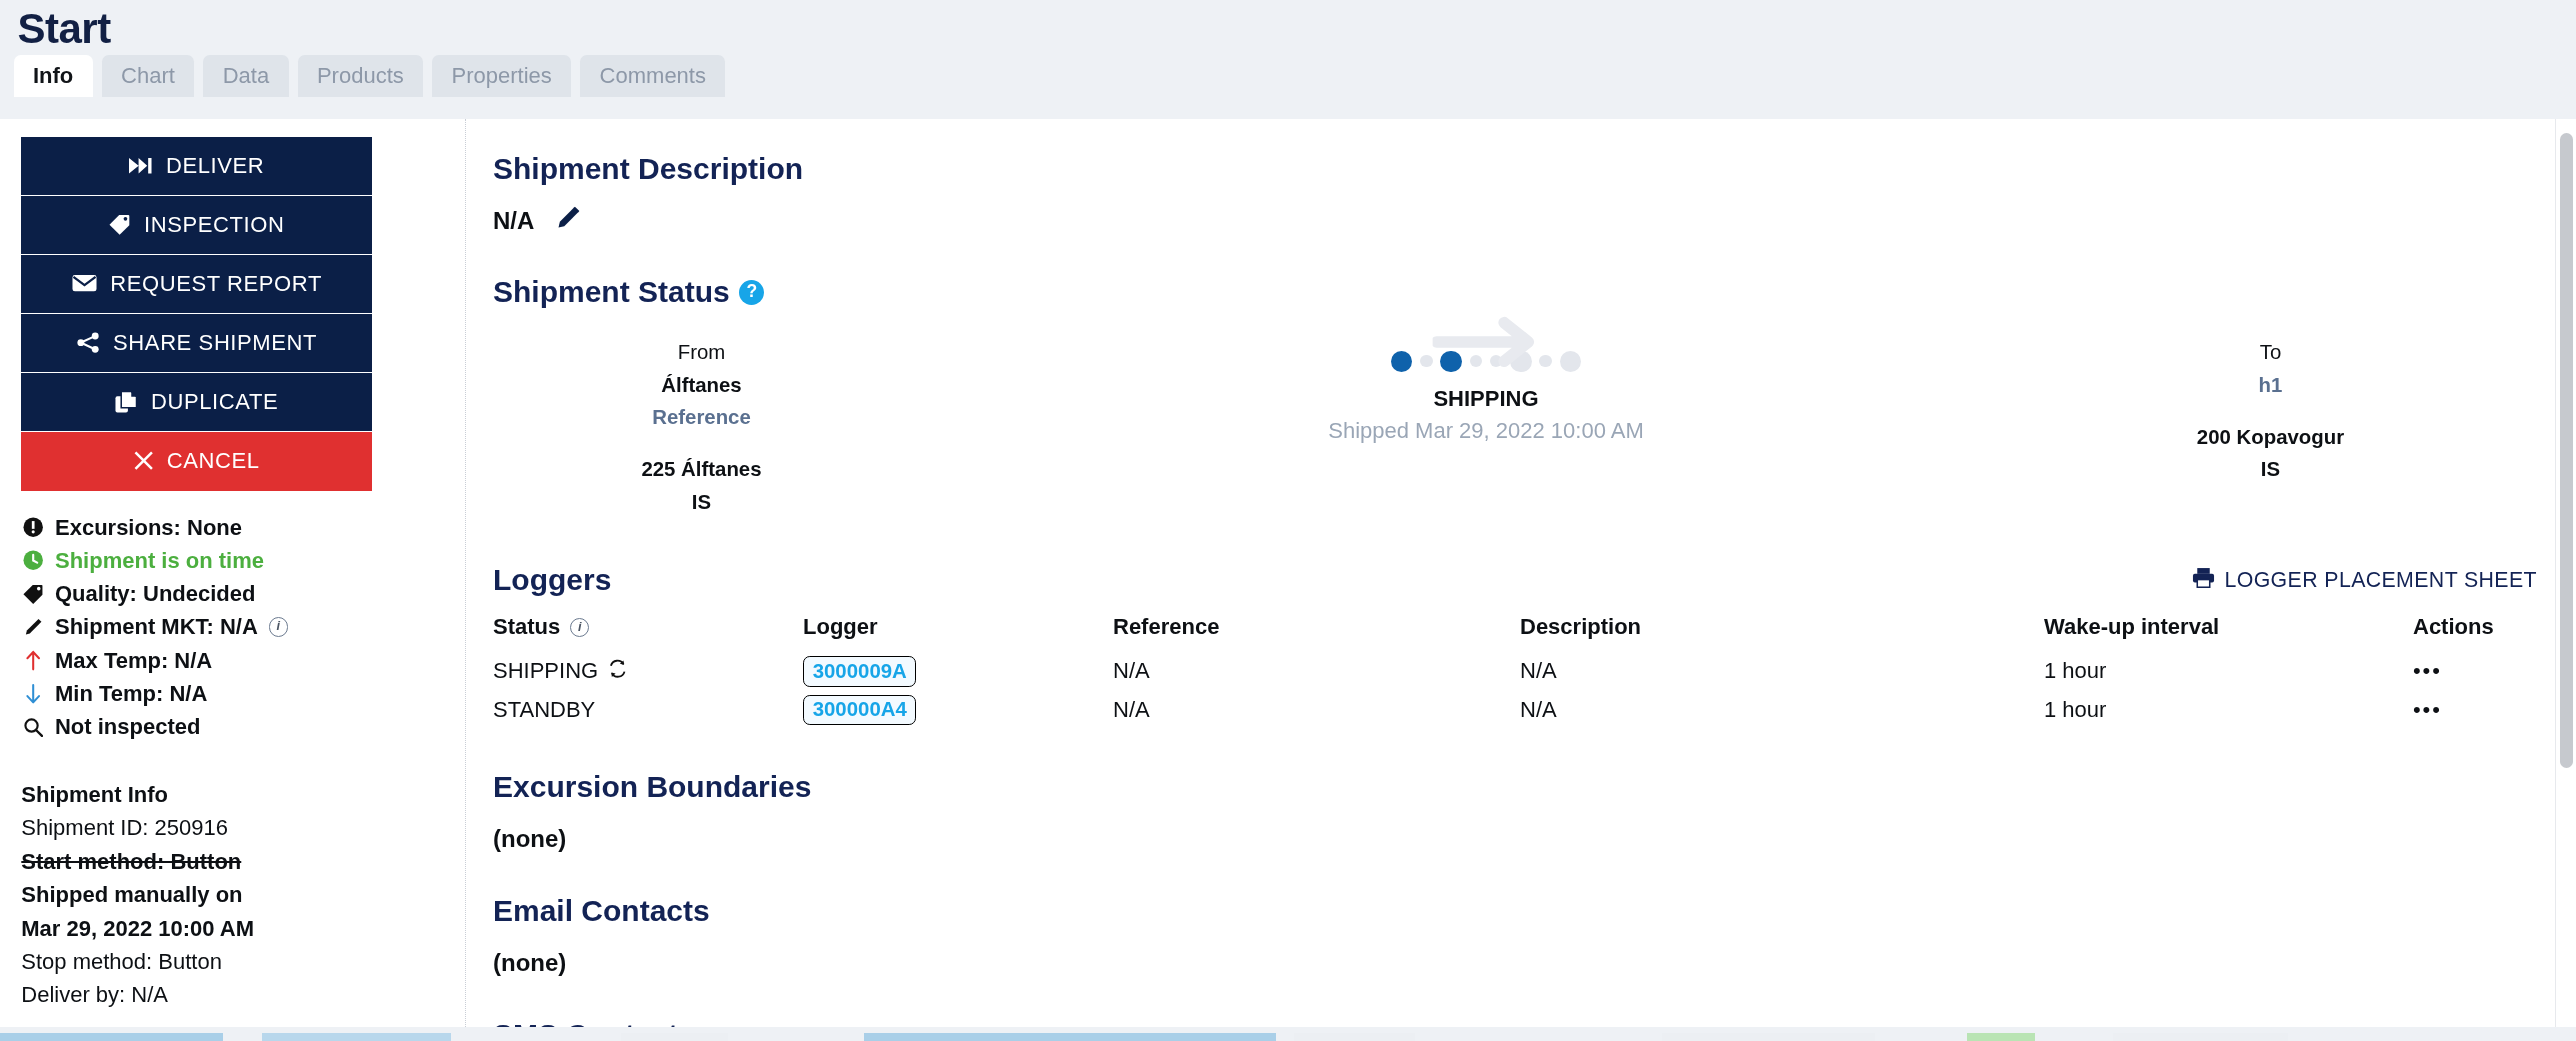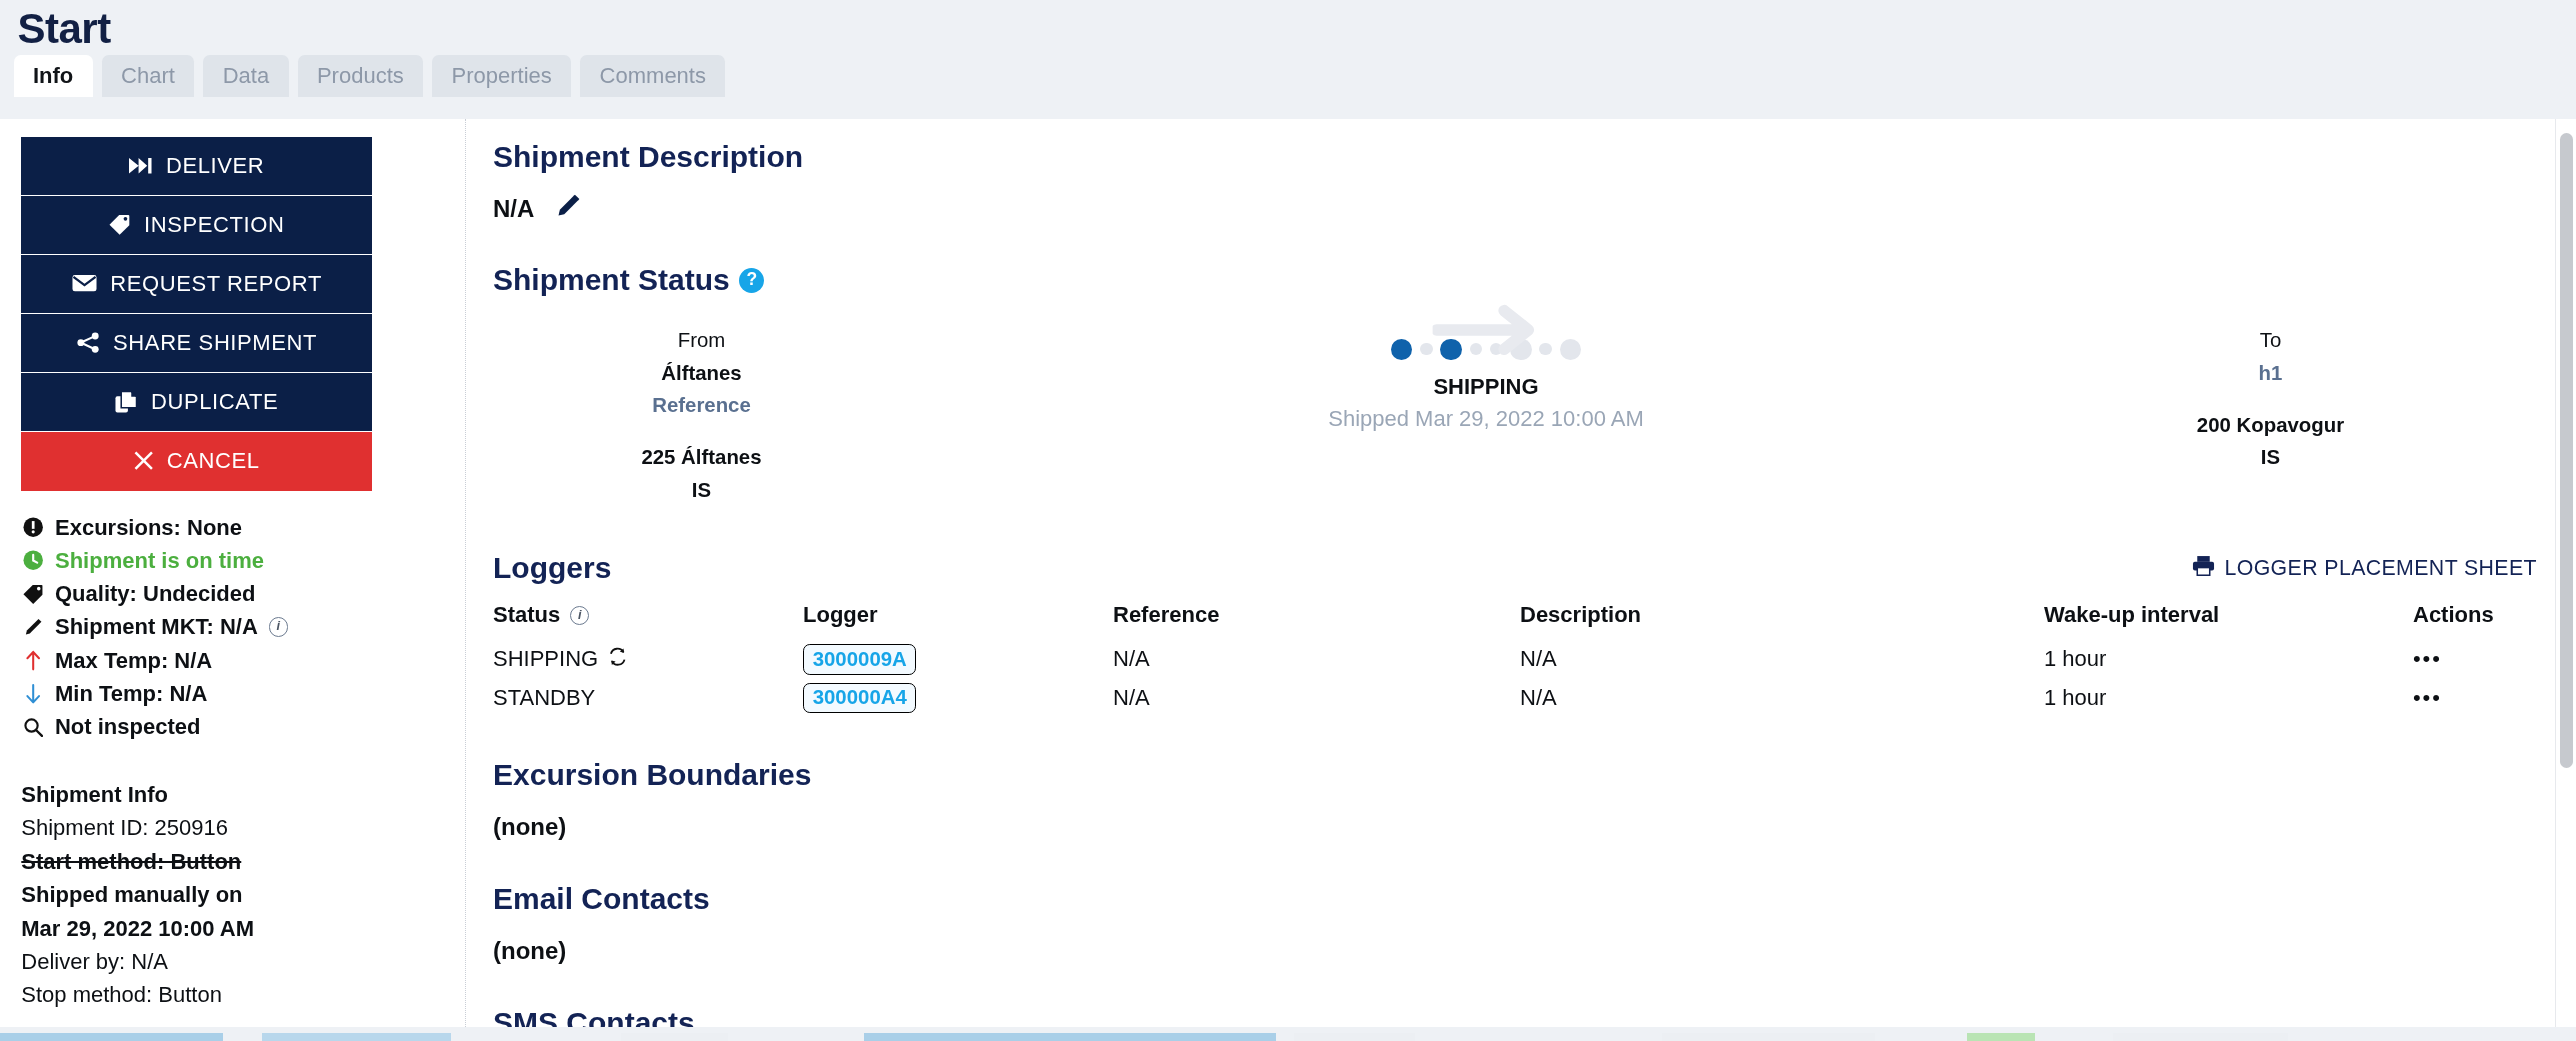--- a/index.html
+++ b/index.html
@@ -63,20 +63,21 @@
     flex: 0 0 466px;
     padding: 17.5px 13.6px 0 21.3px;
     border-right: 1.9px dotted #c9ced6;
     position: relative;
   }
   .main {
     flex: 1 1 auto;
     padding: 19.4px 39px 0 27px;
     position: relative;
     overflow: hidden;
+    margin-top: 12px;
   }
 
   
   .btnstack { width: 351px; }
   .act-btn {
     display: flex;
     align-items: center;
     justify-content: center;
     gap: 13.6px;
     height: 59px;
@@ -443,22 +444,22 @@
         </div>
 
       </div>
 
       <div class="info-block">
         <div class="hd">Shipment Info</div>
         <div>Shipment ID: 250916</div>
         <div class="strike">Start method: Button</div>
         <div class="bold">Shipped manually on</div>
         <div class="bold">Mar 29, 2022 10:00 AM</div>
+        <div>Stop method: Button</div>
         <div>Deliver by: N/A</div>
-        <div>Stop method: Button</div>
       </div>
 
     </div>
 
     <div class="main">
 
       <h2 class="sect">
         <span>Shipment Description</span>
       </h2>
 

